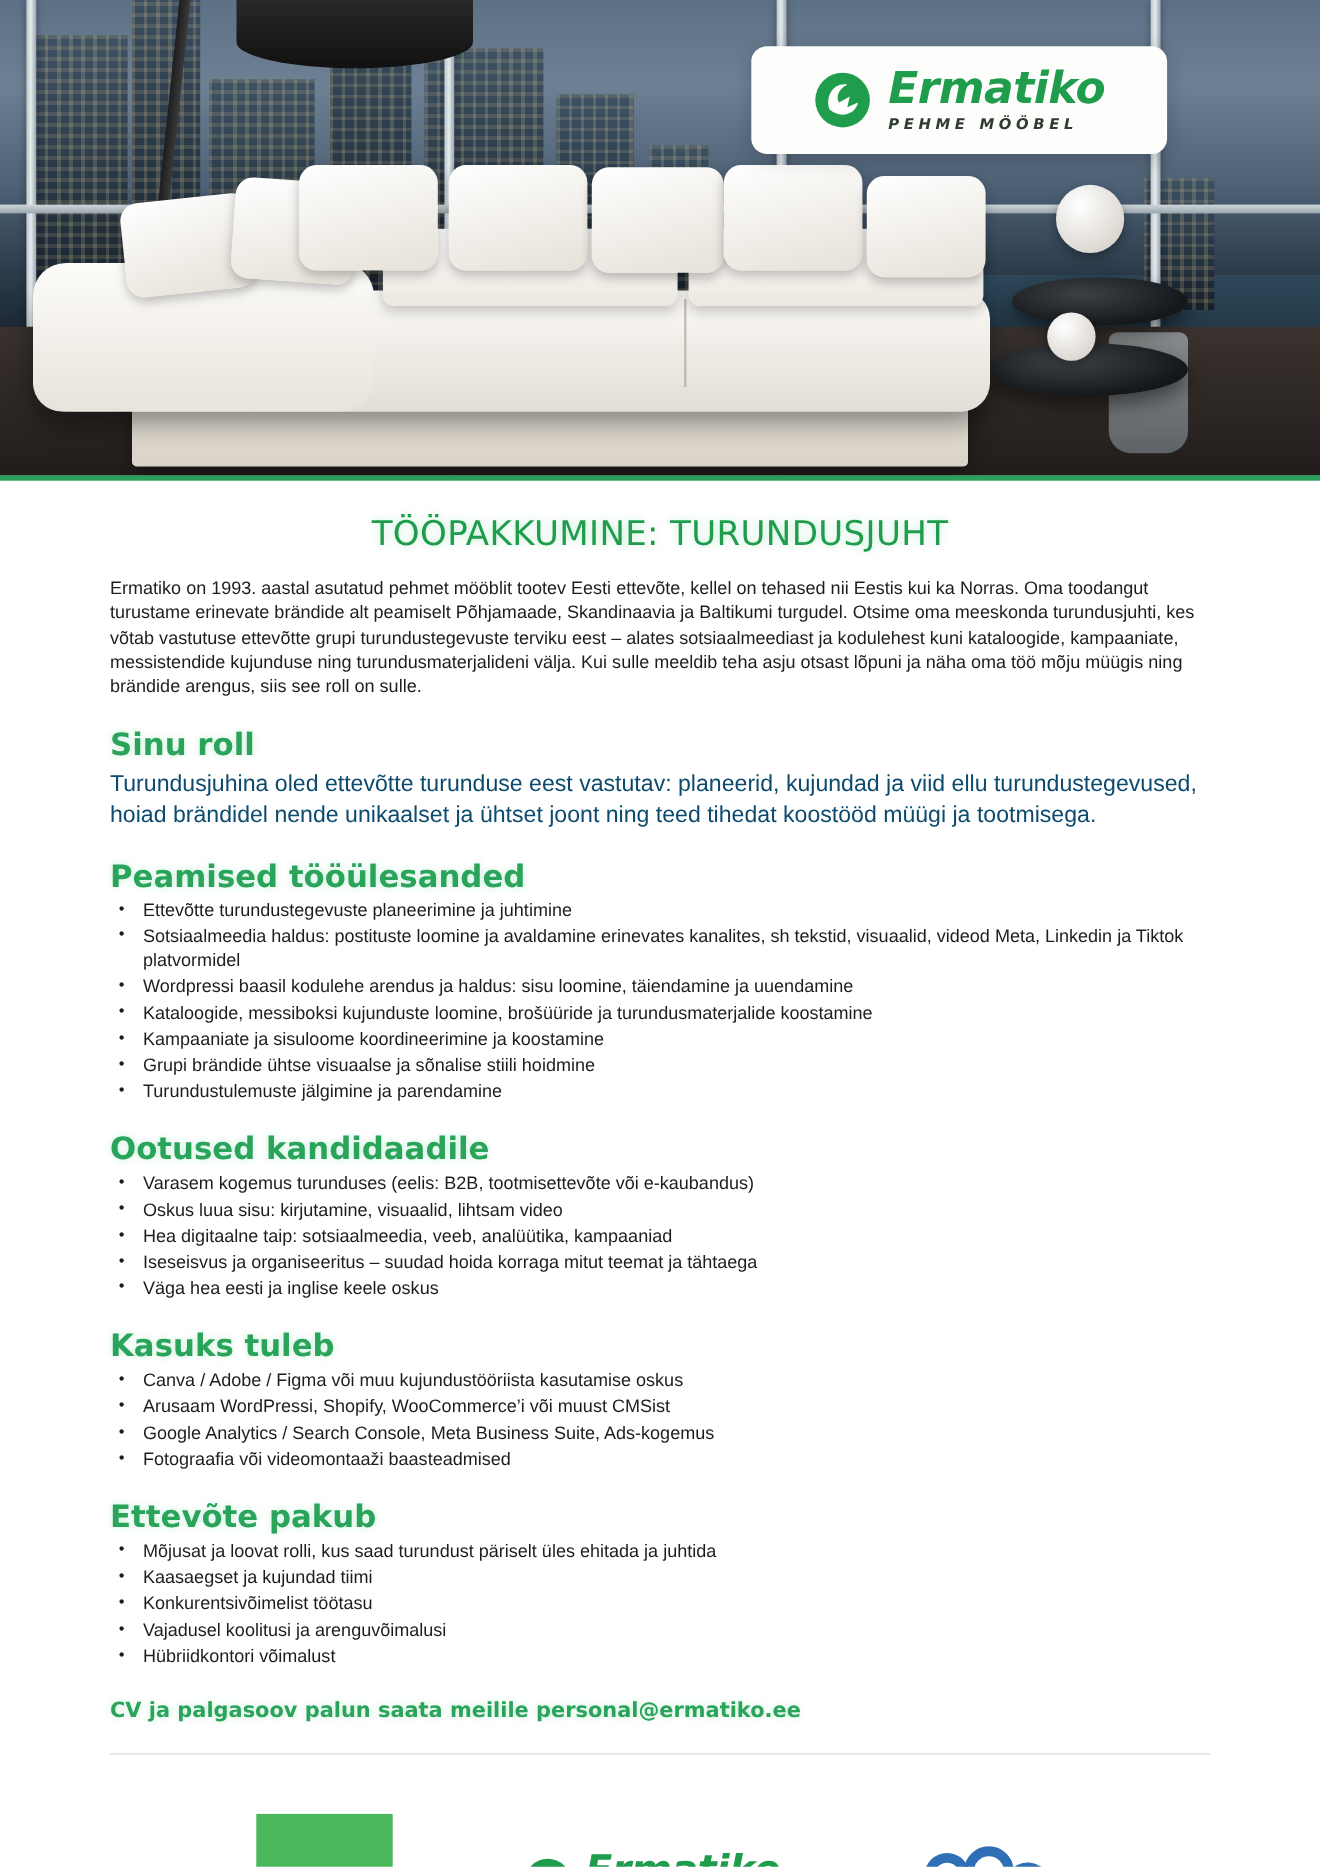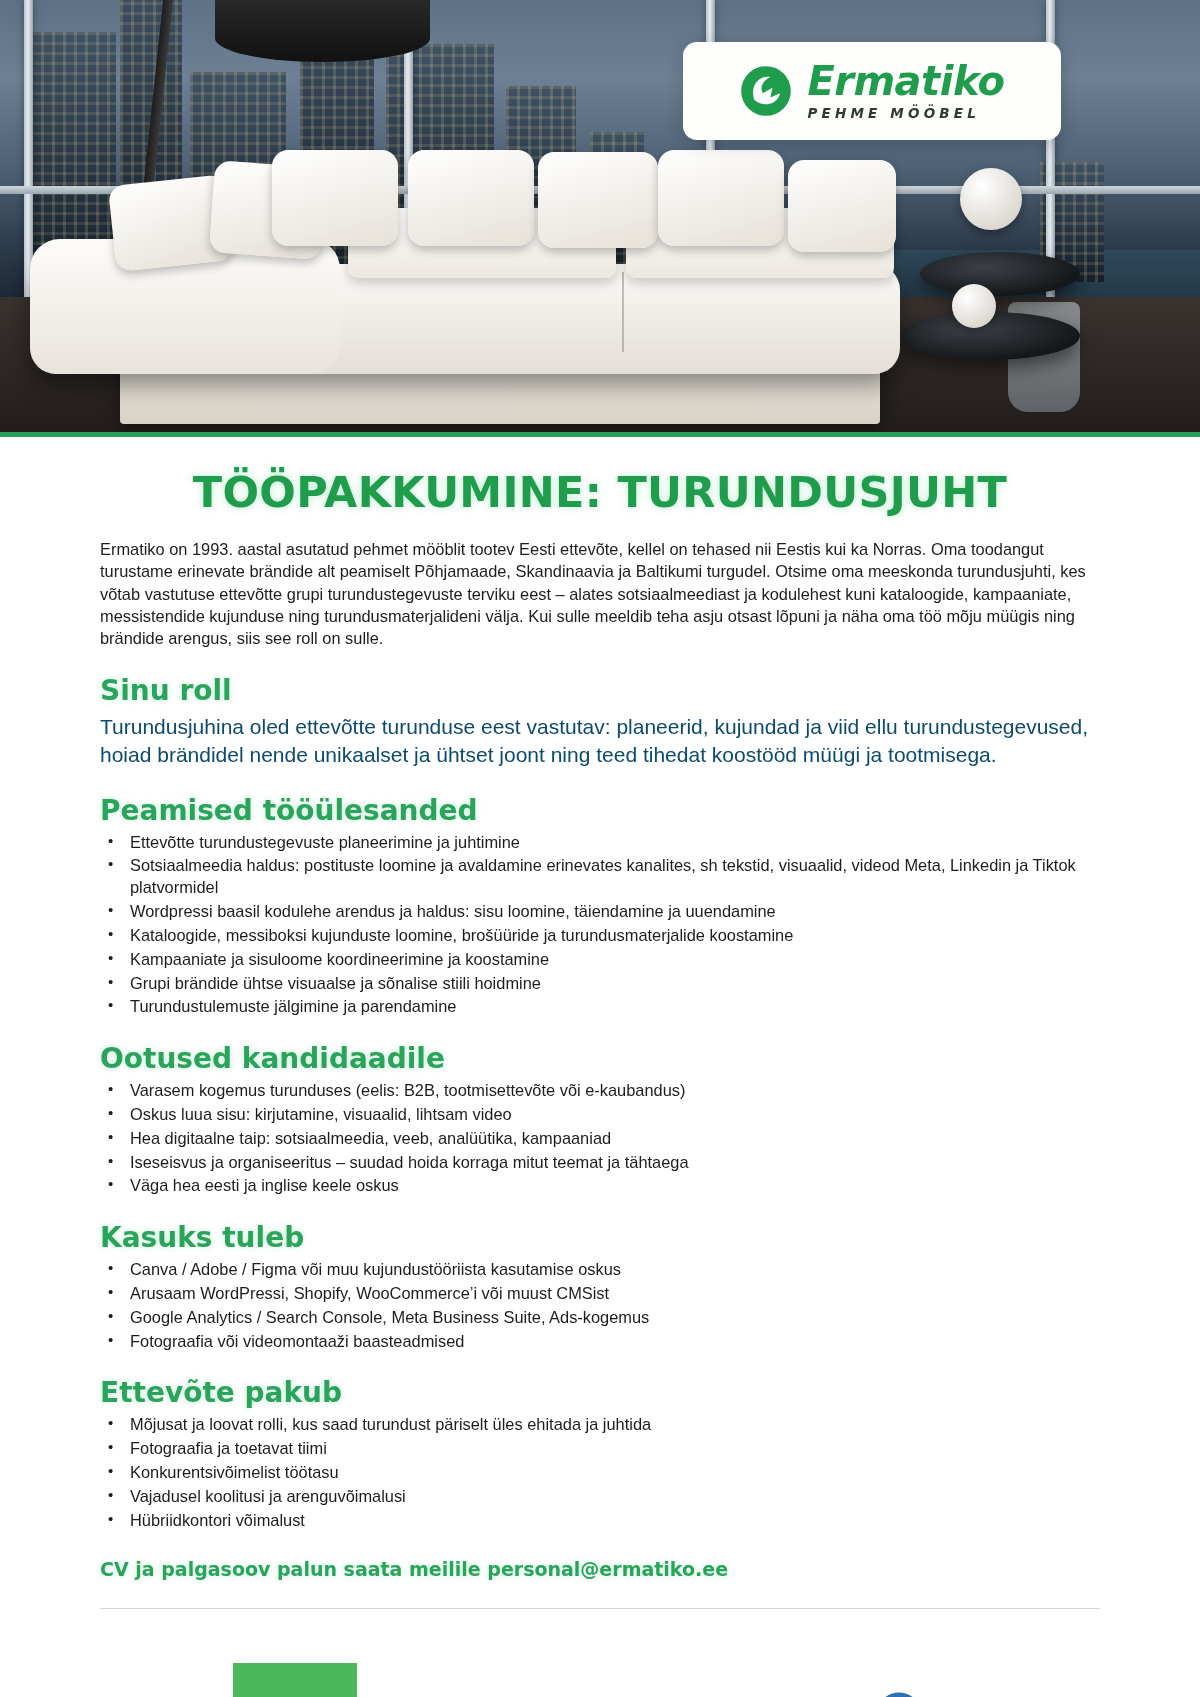--- a/index.html
+++ b/index.html
@@ -141,21 +141,21 @@
   }
 
   .green-rule { width: 1200px; height: 5px; background: #28a05a; }
 
   
   .content { padding: 0 100px; }
   .title {
     margin-top: 30px;
     text-align: center;
     font-family: "DejaVu Sans", sans-serif;
-    font-size: 43px; font-weight: bold;
+    font-size: 31px; font-weight: normal;
     color: #1f9d4d;
     letter-spacing: .3px;
     text-shadow: 0 0 8px rgba(120,220,160,.45);
   }
   .intro {
     margin-top: 21px;
     font-size: 16.4px; line-height: 1.36; color: #1d1d1d;
     text-align: left;
   }
   h2.sec {
@@ -317,21 +317,21 @@
     <ul class="blist">
       <li>Canva / Adobe / Figma või muu kujundustööriista kasutamise oskus</li>
       <li>Arusaam WordPressi, Shopify, WooCommerce’i või muust CMSist</li>
       <li>Google Analytics / Search Console, Meta Business Suite, Ads-kogemus</li>
       <li>Fotograafia või videomontaaži baasteadmised</li>
     </ul>
 
     <h2 class="sec">Ettevõte pakub</h2>
     <ul class="blist">
       <li>Mõjusat ja loovat rolli, kus saad turundust päriselt üles ehitada ja juhtida</li>
-      <li>Fotograafia ja toetavat tiimi</li>
+      <li>Kaasaegset ja kujundad tiimi</li>
       <li>Konkurentsivõimelist töötasu</li>
       <li>Vajadusel koolitusi ja arenguvõimalusi</li>
       <li>Hübriidkontori võimalust</li>
     </ul>
 
     <div class="cta">CV ja palgasoov palun saata meilile personal@ermatiko.ee</div>
 
     <div class="divider"></div>
 
     <div class="footer">

